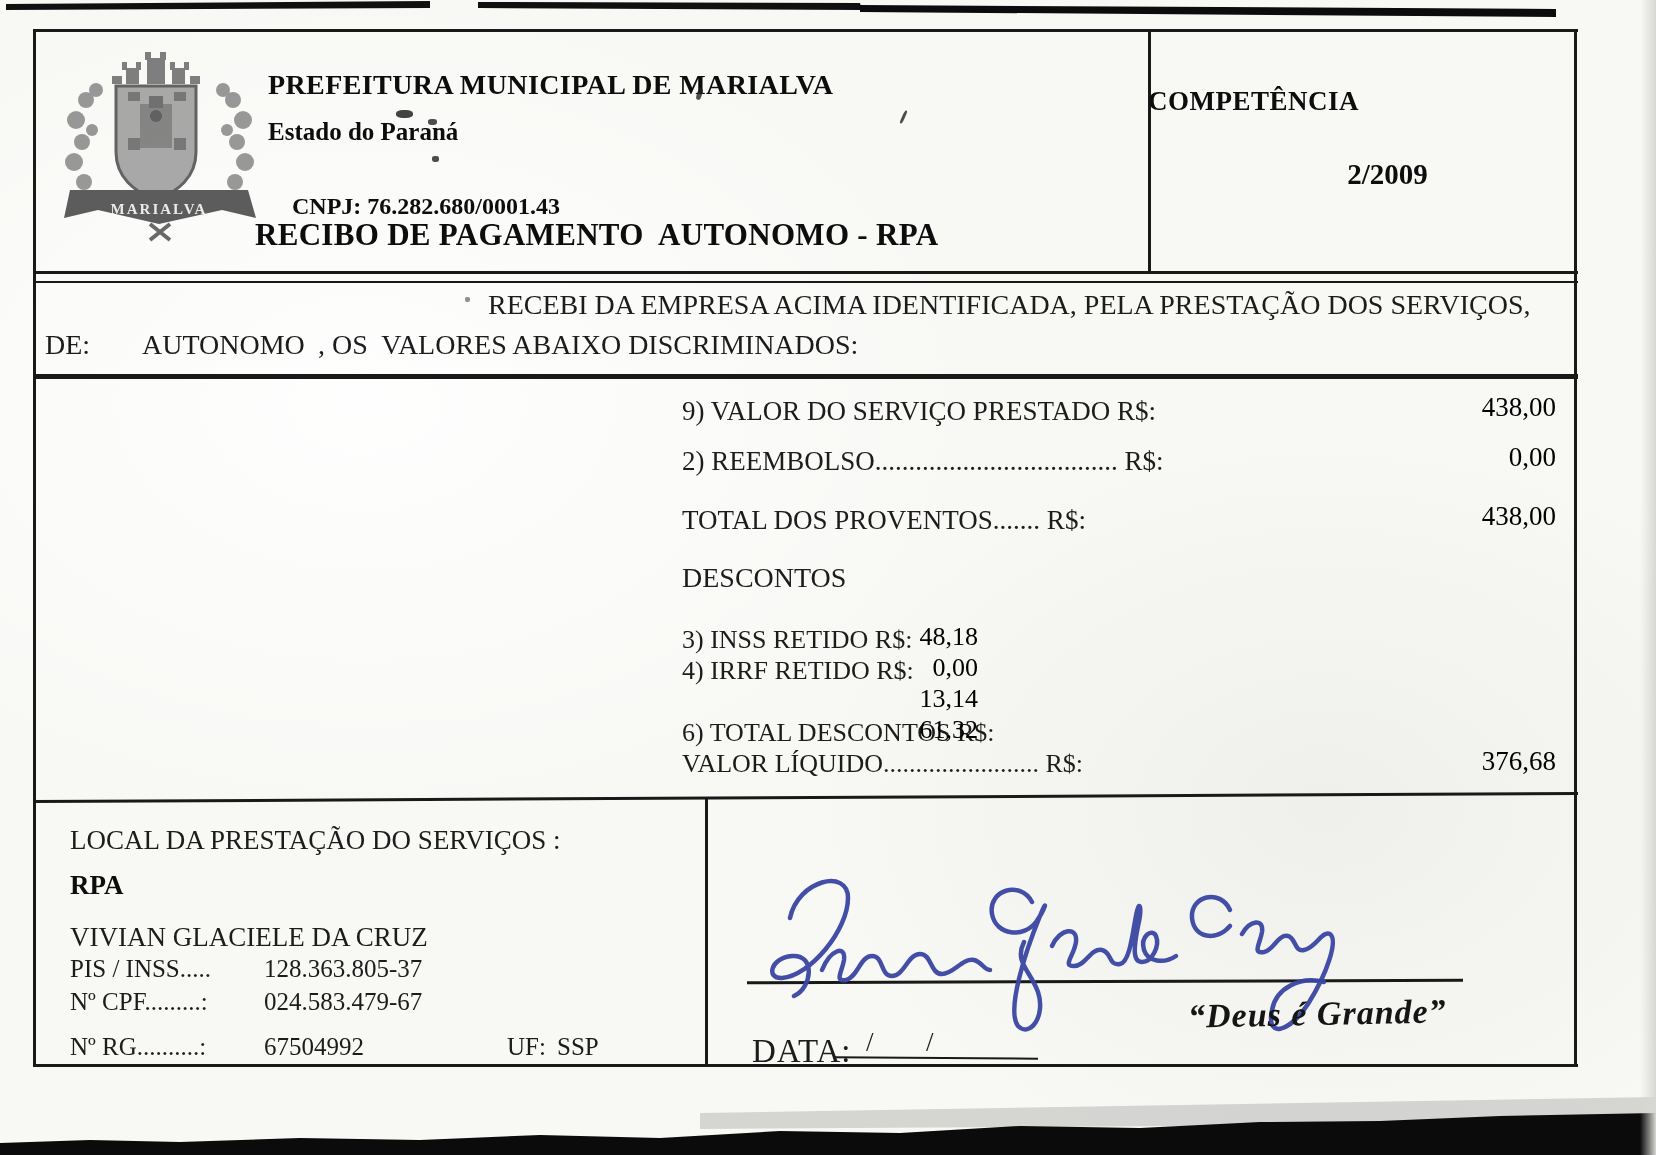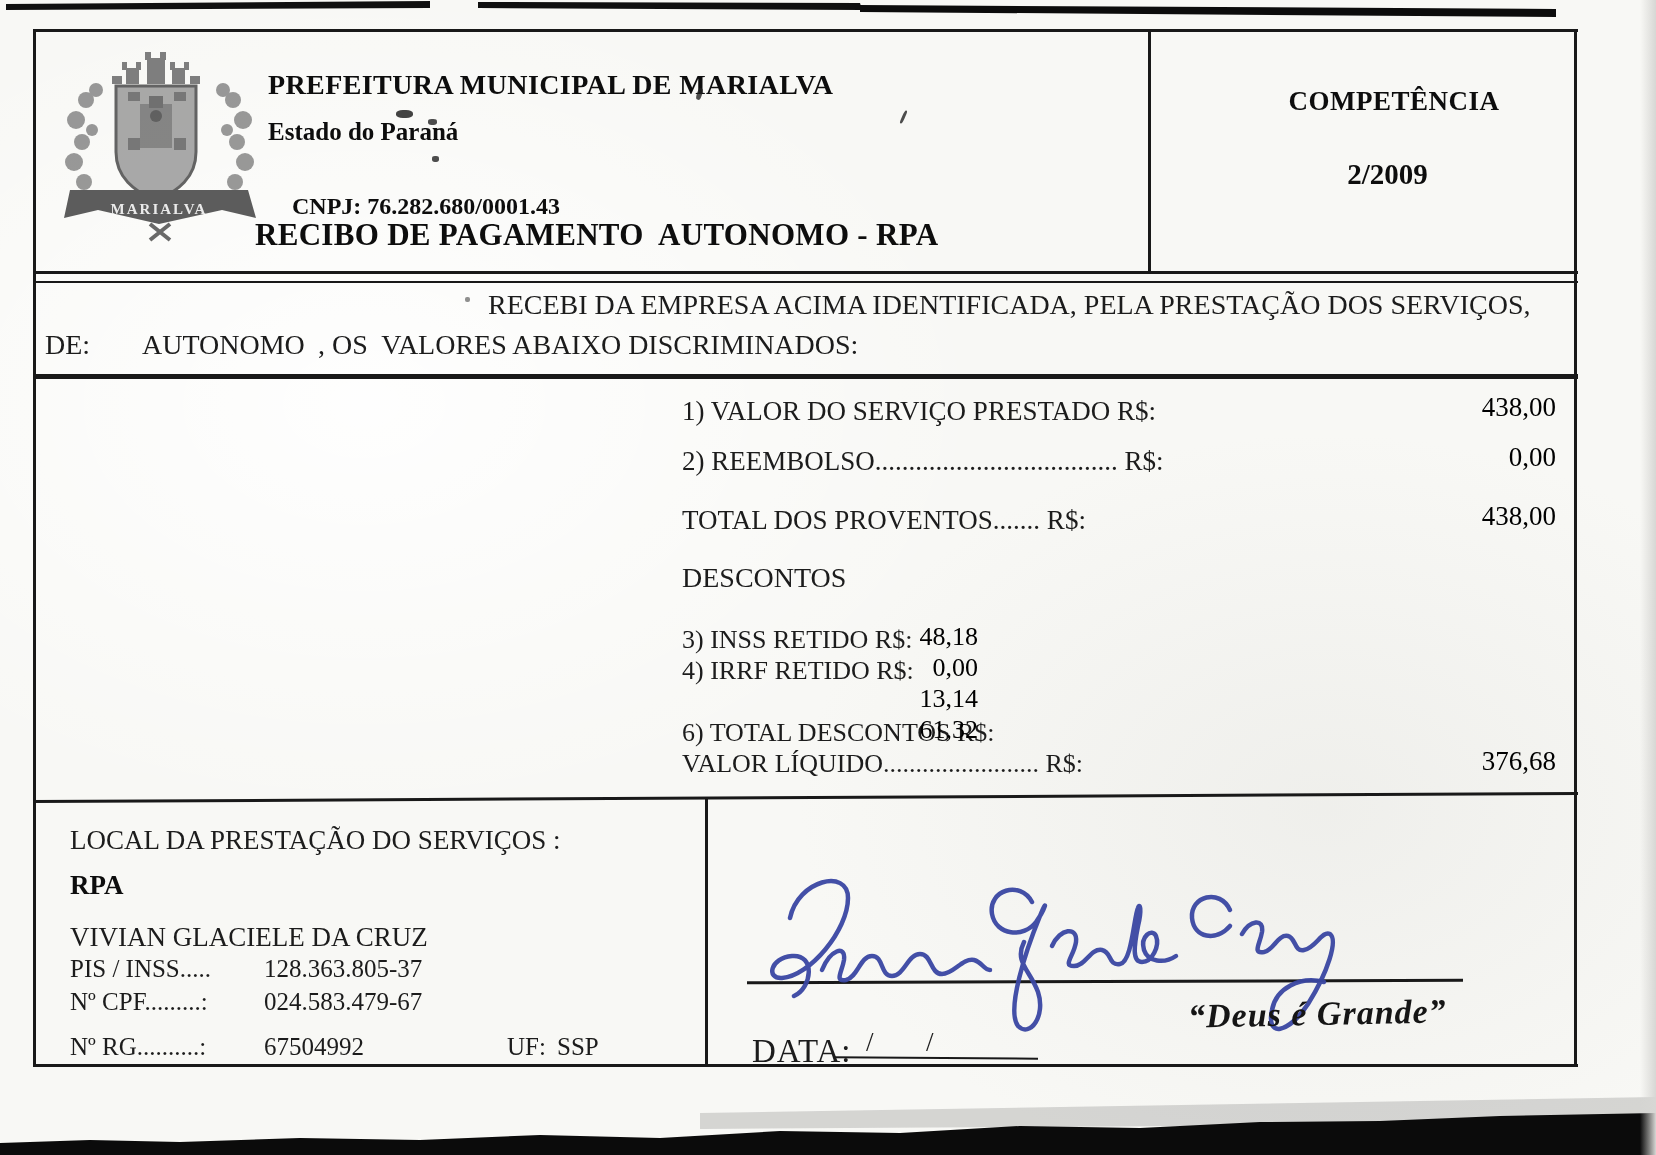--- a/index.html
+++ b/index.html
@@ -94,36 +94,36 @@
     <path d="M98 182 L118 198 M118 182 L98 198" stroke="#555" stroke-width="4" fill="none"></path>
   </svg>
 
   <span class="t b" style="left:268px;top:70px;font-size:28px;letter-spacing:.4px">PREFEITURA MUNICIPAL DE MARIALVA</span>
   <span class="t b" style="left:268px;top:119px;font-size:25px">Estado do Paraná</span>
   <span class="t" style="left:268px;top:169px;font-size:24px">
     <span class="b">CNPJ:</span><span> </span><span class="b">76.282.680/0001.43</span>
   </span>
   <span class="t b" style="left:255px;top:219px;font-size:31px;letter-spacing:.3px">RECIBO DE PAGAMENTO  AUTONOMO - RPA</span>
 
-  <span class="t b" style="left:1148px;top:87px;width:492px;text-align:center;font-size:27px;letter-spacing:.5px">COMPETÊNCIA</span>
+  <span class="t b" style="left:1148px;top:87px;width:492px;font-size:27px;letter-spacing:.5px">COMPETÊNCIA</span>
   <span class="t b" style="left:1148px;top:159px;width:479px;text-align:center;font-size:29px">2/2009</span>
 
   <div class="noise" style="left:396px;top:110px;width:17px;height:8px;opacity:.85"></div>
   <div class="noise" style="left:428px;top:119px;width:9px;height:6px;opacity:.8"></div>
   <div class="noise" style="left:432px;top:156px;width:7px;height:6px;opacity:.8"></div>
   <div class="noise" style="left:697px;top:88px;width:5px;height:12px;transform:rotate(18deg);opacity:.8"></div>
   <div class="noise" style="left:902px;top:110px;width:3px;height:14px;transform:rotate(25deg);opacity:.8"></div>
   <div class="noise" style="left:465px;top:297px;width:5px;height:5px;opacity:.5"></div>
 
   <span class="t" style="left:488px;top:290px;font-size:28px">RECEBI DA EMPRESA ACIMA IDENTIFICADA, PELA PRESTAÇÃO DOS SERVIÇOS,</span>
   <span class="t" style="left:45px;top:330px;font-size:28px">DE:</span>
   <span class="t" style="left:142px;top:330px;font-size:28px">AUTONOMO</span>
   <span class="t" style="left:318px;top:330px;font-size:28px">, OS  VALORES ABAIXO DISCRIMINADOS:</span>
 
-  <span class="t" style="left:682px;top:397px;font-size:27px">1) VALOR DO SERVIÇO PRESTADO R$:</span>
+  <span class="t" style="left:682px;top:397px;font-size:27px">9) VALOR DO SERVIÇO PRESTADO R$:</span>
   <span class="t amount" style="left:1380px;top:393px;width:176px;font-size:27px">438,00</span>
 
   <span class="t" style="left:682px;top:447px;font-size:27px">2) REEMBOLSO.................................... R$:</span>
   <span class="t amount" style="left:1380px;top:443px;width:176px;font-size:27px">0,00</span>
 
   <span class="t" style="left:682px;top:506px;font-size:27px">TOTAL DOS PROVENTOS....... R$:</span>
   <span class="t amount" style="left:1380px;top:502px;width:176px;font-size:27px">438,00</span>
 
   <span class="t" style="left:682px;top:563px;font-size:28px">DESCONTOS</span>
 

